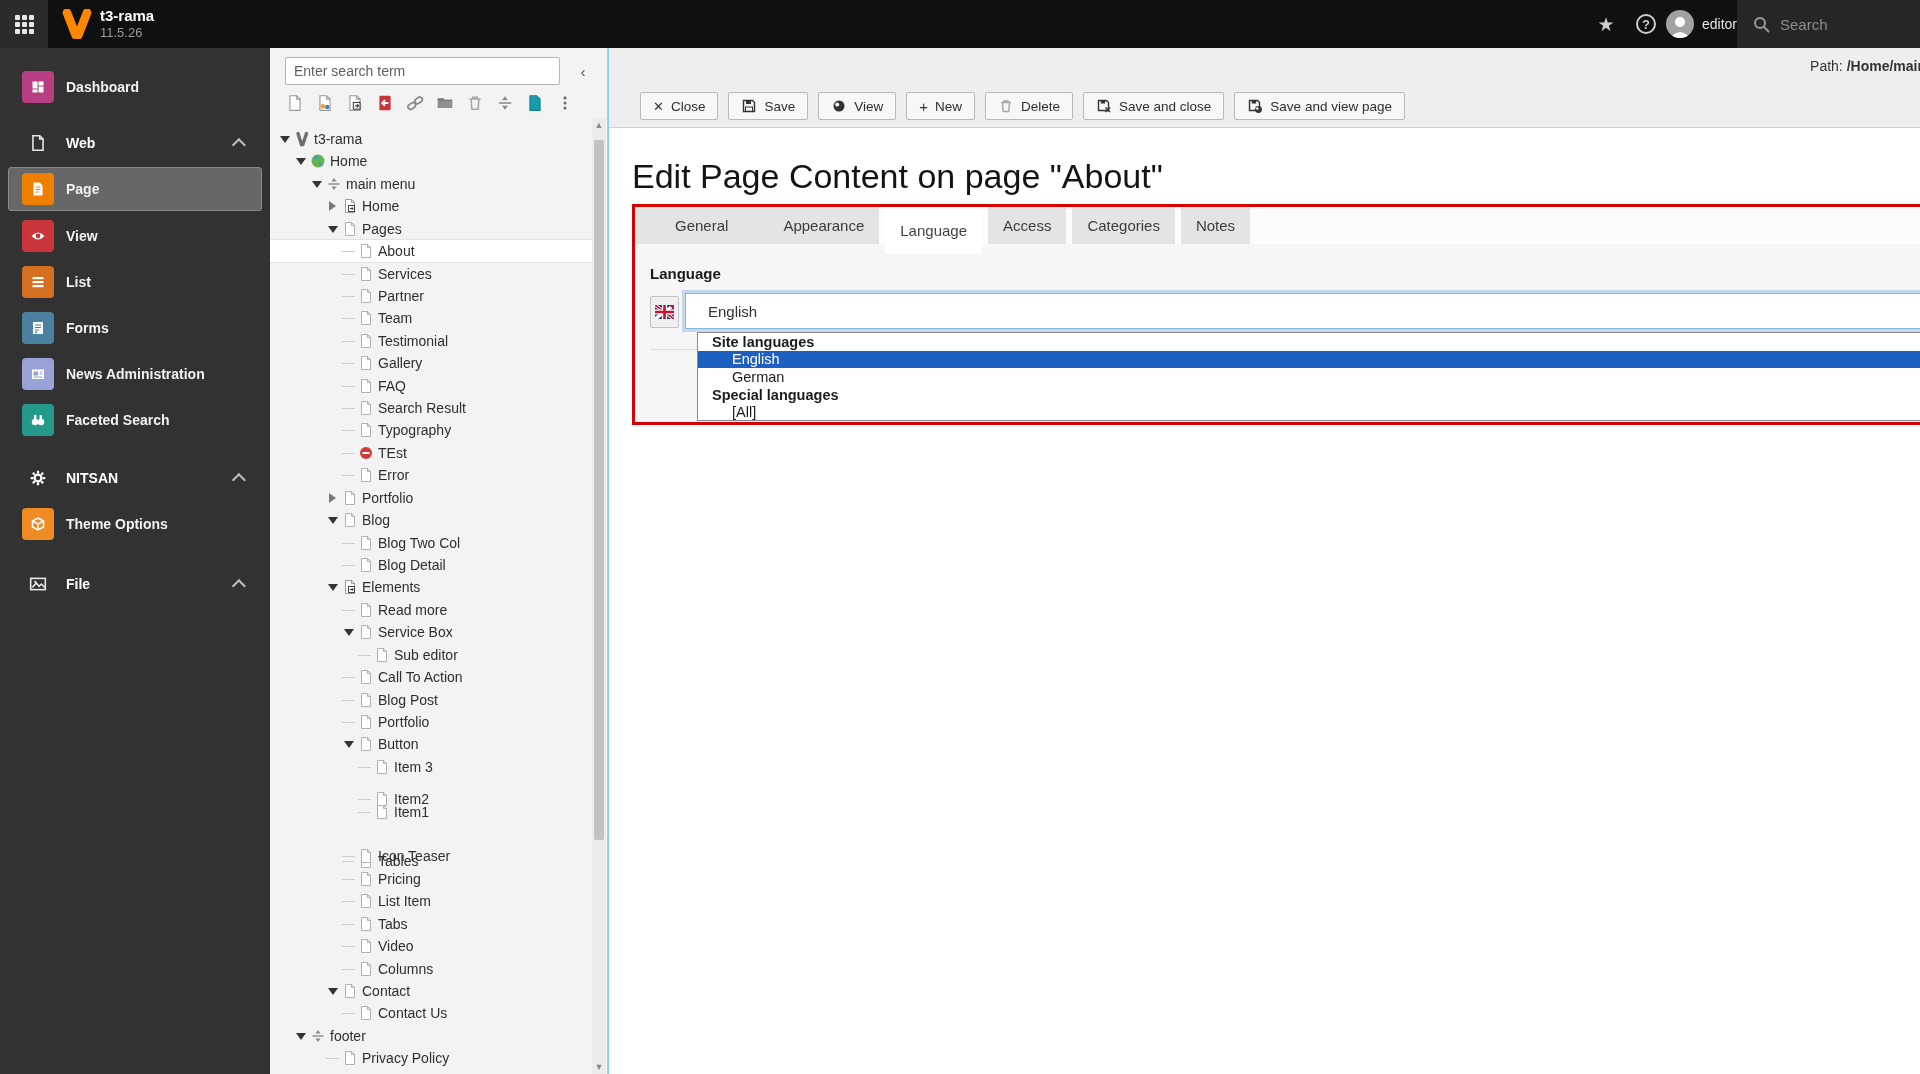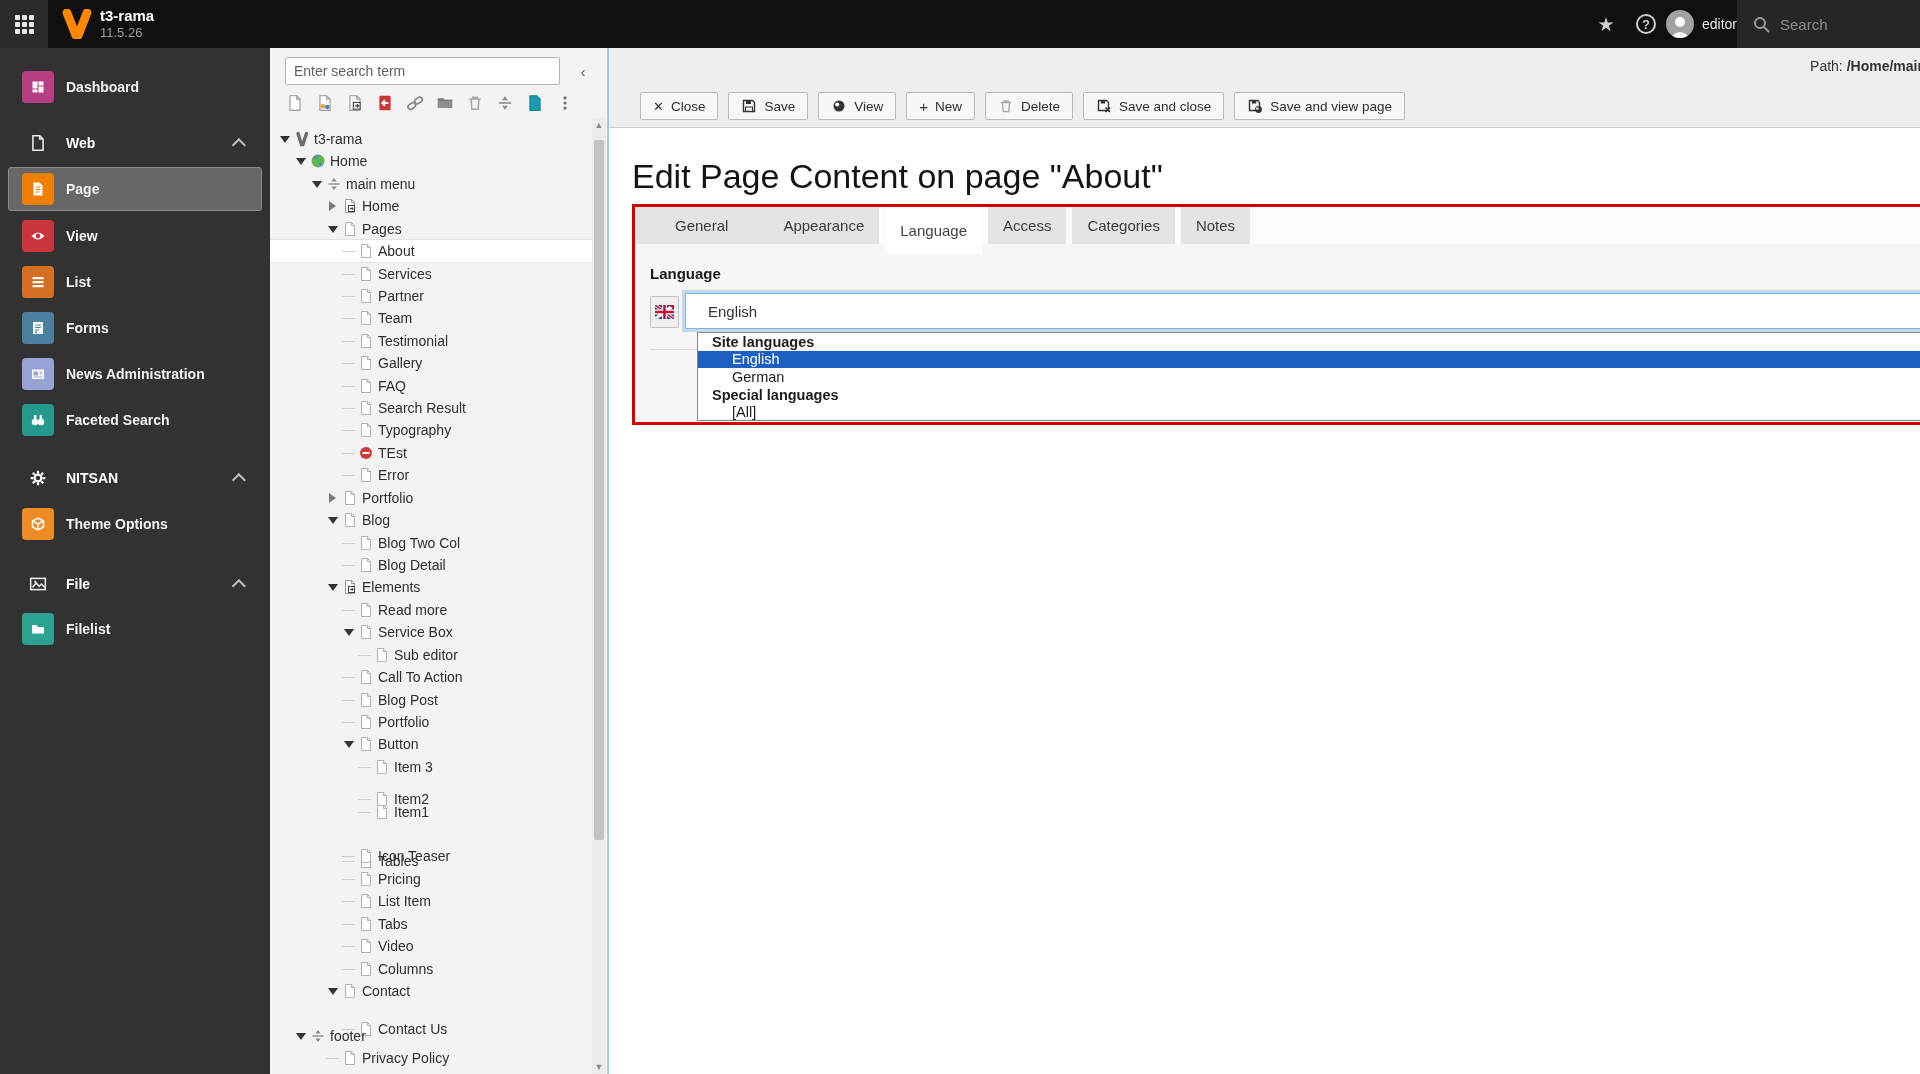--- a/index.html
+++ b/index.html
@@ -230,28 +230,20 @@
       </div>
       <div class="sectionrow" style="top: 516px;">
         <span class="secicon"><svg width="18" height="18" viewBox="0 0 16 16">
             <rect x="1.5" y="3" width="13" height="10" fill="none" stroke="#e8e8e8" stroke-width="1.4"></rect>
             <path d="M3 11 l3.5-4 2.5 3 2-2 3 3" fill="none" stroke="#e8e8e8" stroke-width="1.4"></path>
             <circle cx="5.5" cy="6" r="1" fill="#e8e8e8"></circle>
           </svg></span>
       <span class="seclabel">File</span>
       <span class="chev"></span>
       </div>
-      <div class="modrow" style="top: 558px;">
-        <span class="modicon" style="background:#2aa491">
-          <svg width="16" height="16" viewBox="0 0 16 16">
-            <path d="M2 4 h4.5 l1.5 2 h6 v6.5 h-12 z" fill="#fff"></path>
-          </svg>
-        </span>
-      <span class="modlabel">Filelist</span>
-      </div>
     </div>
 
   <div class="treepanel">
     <input class="treesearch" type="text" placeholder="Enter search term" style="">
     <div class="tree-collapse">‹</div>
     <div class="treetoolbar" id="treetoolbar">
         <span class="ttbtn">
           <svg width="18" height="18" viewBox="0 0 16 16">
             <path d="M3.5 1.5 h6 l3 3 v10 h-9 z" fill="#fff" stroke="#9a9a9a" stroke-width="1"></path>
             <path d="M9.5 1.5 v3 h3" fill="none" stroke="#9a9a9a" stroke-width="1"></path>
@@ -627,21 +619,21 @@
           <span class="tlabel" style="left:108px">Columns</span>
         </div>
         <div class="treerow" style="top: 851.96px;">
           <span class="caret open" style="left:58px;top:8px"></span>
           <span class="ticon" style="left:72px;top:3px"><svg width="16" height="16" viewBox="0 0 16 16">
               <path d="M3.5 1.5 h6 l3 3 v10 h-9 z" fill="#fff" stroke="#b0b0b0" stroke-width="1"></path>
               <path d="M9.5 1.5 v3 h3" fill="none" stroke="#b0b0b0" stroke-width="1"></path>
             </svg></span>
           <span class="tlabel" style="left:92px">Contact</span>
         </div>
-        <div class="treerow" style="top: 874.38px; margin-top: 16px;">
+        <div class="treerow" style="top: 874.38px;">
           <span class="stub" style="left:72px;top:11px"></span>
           <span class="ticon" style="left:88px;top:3px"><svg width="16" height="16" viewBox="0 0 16 16">
               <path d="M3.5 1.5 h6 l3 3 v10 h-9 z" fill="#fff" stroke="#b0b0b0" stroke-width="1"></path>
               <path d="M9.5 1.5 v3 h3" fill="none" stroke="#b0b0b0" stroke-width="1"></path>
             </svg></span>
           <span class="tlabel" style="left:108px">Contact Us</span>
         </div>
         <div class="treerow" style="top: 896.8px;">
           <span class="caret open" style="left:26px;top:8px"></span>
           <span class="ticon" style="left:40px;top:3px"><svg width="16" height="16" viewBox="0 0 16 16">

